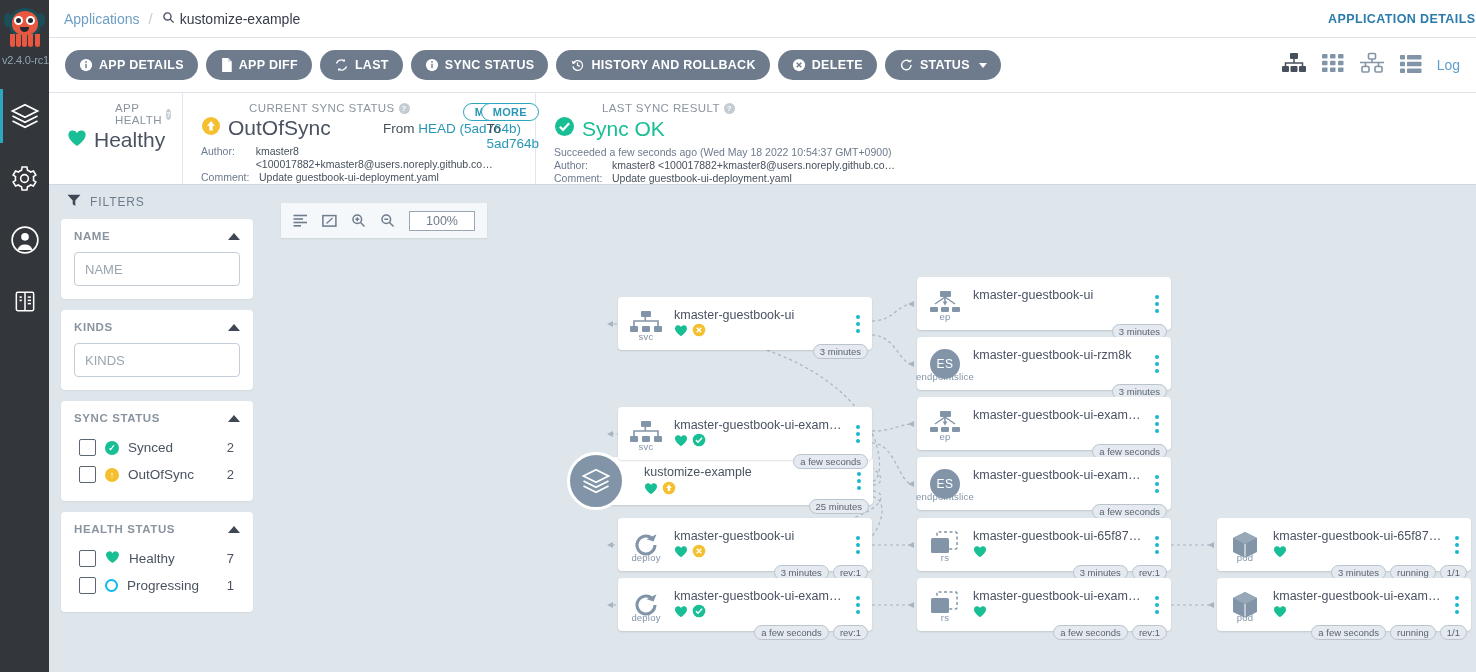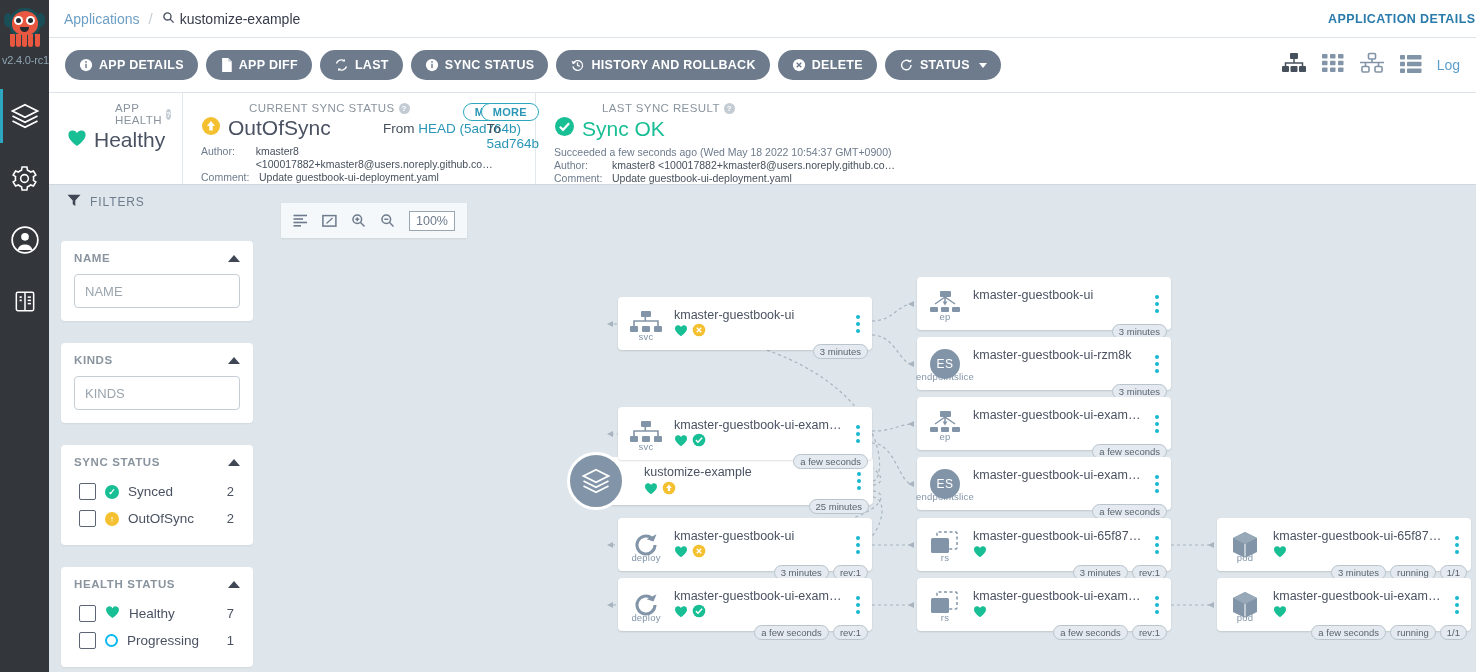--- a/index.html
+++ b/index.html
@@ -143,21 +143,20 @@
     background: #dee6eb; padding: 0 12px;
     overflow: hidden;
   }
   .filters-head {
     display: flex; align-items: center; gap: 9px; height: 34px;
     color: #6d7b8d; font-size: 12px; letter-spacing: 0.9px; padding-left: 6px;
   }
   .fcard {
     background: #fff; border-radius: 4px; margin-bottom: 11px; padding: 11px 13px 13px 13px;
     box-shadow: 0 1px 2px rgba(0,0,0,0.06);
-    margin-top: 22px;
   }
   .fcard-head {
     display: flex; align-items: center; justify-content: space-between;
     color: #8a949e; font-size: 11.5px; letter-spacing: 0.6px; font-weight: bold;
     margin-bottom: 10px;
   }
   .tri-up { width: 0; height: 0; border-left: 6px solid transparent; border-right: 6px solid transparent; border-bottom: 7px solid #3f4754; cursor: pointer; }
   .fcard input[type=text] {
     width: 100%; height: 34px; border: 1px solid #c5ced6; border-radius: 4px;
     padding: 0 10px; font-size: 13px; color: #6d7b8d; font-family: "Liberation Sans", sans-serif;
@@ -183,21 +182,21 @@
     background: #dee6eb; overflow: hidden;
   }
   .gtoolbar {
     position: absolute; left: 16px; top: 18px; height: 35px; background: #f5f8fa;
     display: flex; align-items: center; gap: 14px; padding: 0 12px; z-index: 6;
     box-shadow: 0 1px 2px rgba(0,0,0,0.07);
   }
   .gtoolbar .ti { cursor: pointer; display: flex; align-items: center; }
   .zoom-val {
     border: 1px solid #9aa7b3; background: #fff; color: #6d7b8d; font-size: 12.5px;
-    padding: 2px 6px; min-width: 38px; text-align: center; cursor: text;
+    padding: 2px 16px; min-width: 38px; text-align: center; cursor: text;
   }
 
   .edges { position: absolute; left: 0; top: 0; width: 1211px; height: 487px; }
 
   .node {
     position: absolute; background: #fff; border-radius: 4px;
     box-shadow: 0 1px 2px rgba(0,0,0,0.13);
     display: flex; align-items: center;
   }
   .node .kind-ic {

